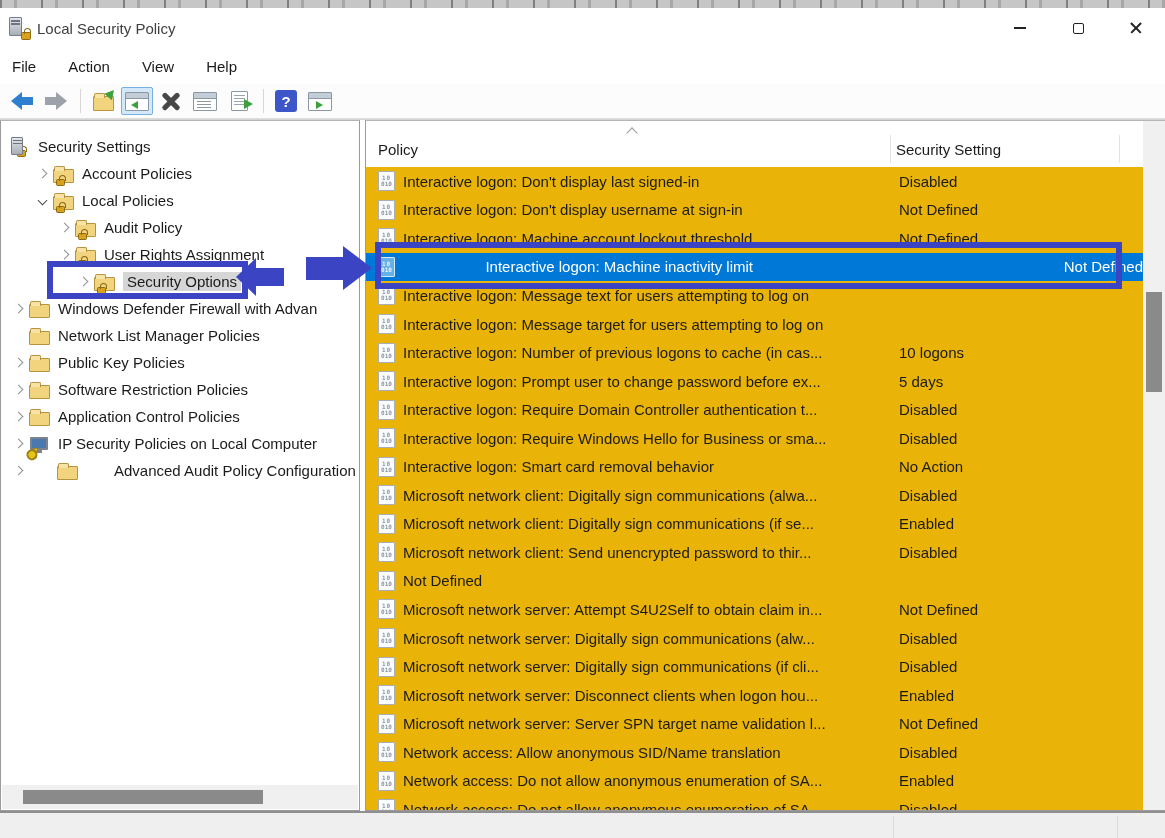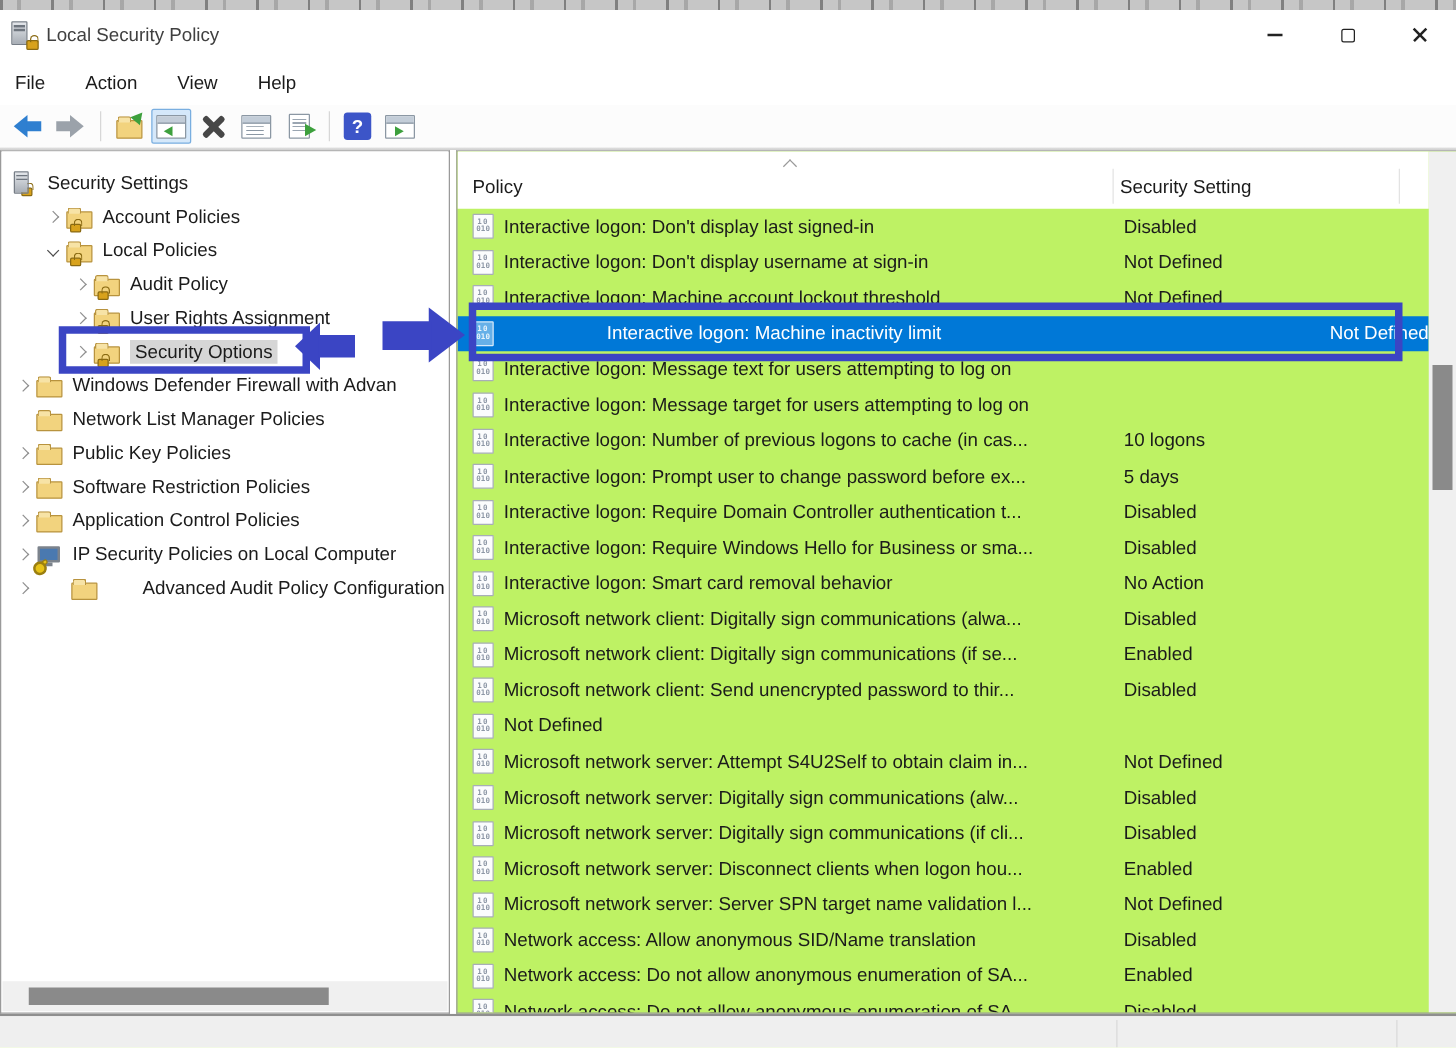--- a/index.html
+++ b/index.html
@@ -86,21 +86,21 @@
   .help-ico::before { content:"?"; }
 
   .tb-border { height:2px; background:linear-gradient(#e2e2e2,#cfcfcf); }
 
   
   .main { position:absolute; top:120px; left:0; right:0; height:693px; display:flex;
     border-bottom:2px solid #8f8f8f; background:#fff; }
   .tree-panel { position:relative; width:360px; height:100%; background:#fff;
     border:1px solid #9a9a9a; border-top-color:#b5b5b5; overflow:hidden; }
   .panel-gap { width:5px; background:#fff; }
-  .list-panel { position:relative; flex:1; height:100%; background:#bef264;
+  .list-panel { position:relative; flex:1; height:100%; background:#eab308;
     border:1px solid #9a9a9a; border-top-color:#b5b5b5; border-right:none; overflow:hidden; }
 
   
   .tree { position:absolute; top:12px; left:0; right:0; }
   .tree-row { height:27px; display:flex; align-items:center; white-space:nowrap; }
   .chev { width:22px; display:flex; align-items:center; justify-content:center; flex:0 0 22px; }
   .chev::before { content:""; width:6px; height:6px;
     border-right:1.6px solid #8f8f8f; border-bottom:1.6px solid #8f8f8f; }
   .chev.collapsed::before { transform:rotate(-45deg); }
   .chev.expanded::before { transform:rotate(45deg); border-color:#4c4c4c; }
@@ -289,21 +289,21 @@
     </div>
           <div class="tree-row" style="padding-left: 52px;">
       <span class="chev collapsed"></span>
       <span class="ticon">
         <span class="fbody"></span>
               <span class="lock"></span>
 
       </span>
       <span class="tlabel">User Rights Assignment</span>
     </div>
-          <div class="tree-row selected" style="padding-left: 52px;">
+          <div class="tree-row selected" style="padding-left: 30px; margin-left: 41px;">
       <span class="chev collapsed"></span>
       <span class="ticon">
         <span class="fbody"></span>
               <span class="lock"></span>
 
       </span>
       <span class="tlabel">Security Options</span>
     </div>
           <div class="tree-row" style="padding-left: 6px;">
       <span class="chev collapsed"></span>

